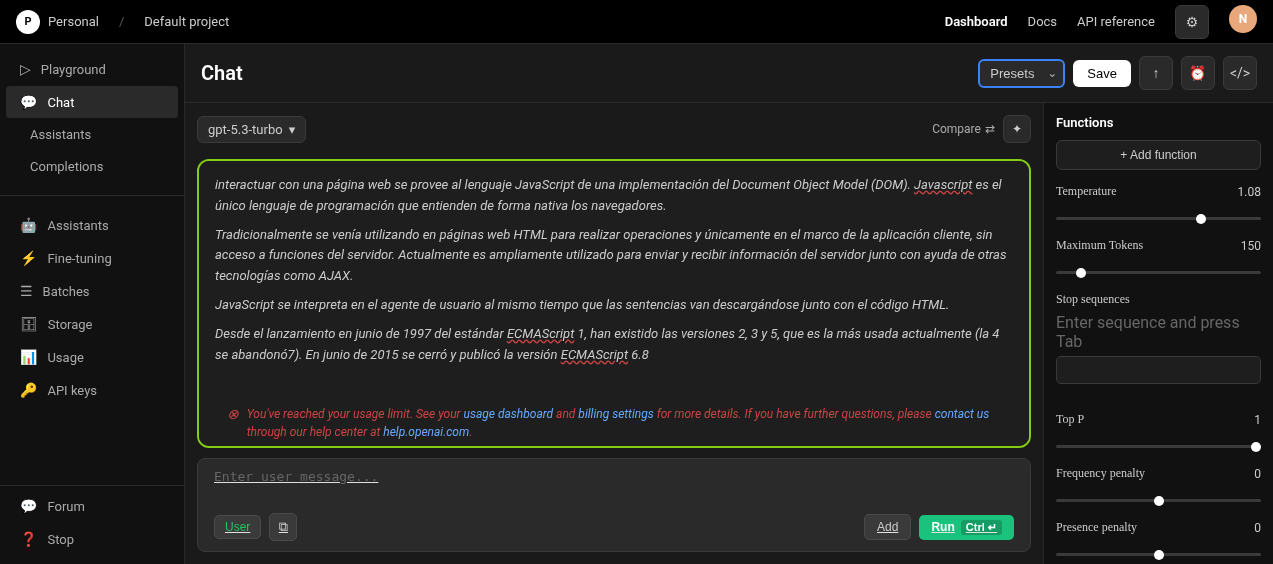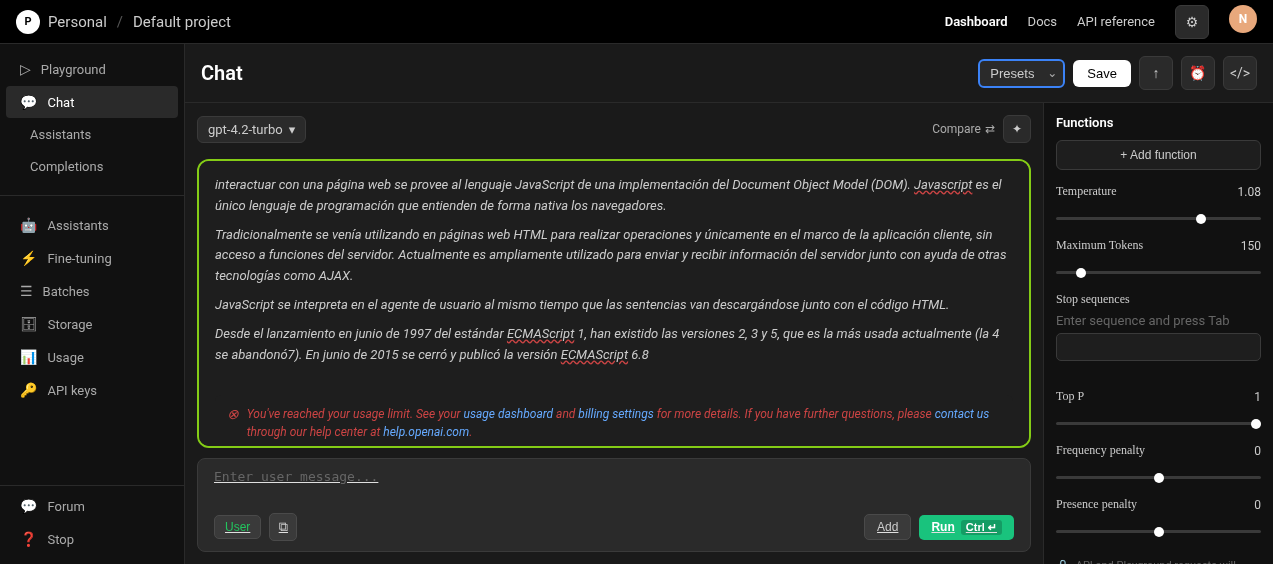--- a/index.html
+++ b/index.html
@@ -38,22 +38,22 @@
       display: flex;
       align-items: center;
       justify-content: center;
       color: #000;
       font-size: 11px;
       font-weight: bold;
     }
     .topbar-breadcrumb {
       display: flex;
       align-items: center;
-      gap: 10px;
-      font-size: 15px;
+      gap: 20px;
+      font-size: 13px;
       color: #ccc;
     }
     .topbar-breadcrumb span.sep { color: #555; }
     .topbar-right {
       display: flex;
       gap: 20px;
     }
     .topbar-nav {
       display: flex;
       align-items: center;
@@ -451,21 +451,21 @@
       background: #1e1e1e;
       border: 1px solid #3a3a3a;
       color: #ccc;
       padding: 6px 10px;
       border-radius: 5px;
       font-size: 12px;
       outline: none;
       margin-bottom: 14px;
     }
     .stop-seq-label {
-      font-size: 13px;
+      font-size: 16px;
       color: #666;
       margin-bottom: 5px;
       display: block;
     }
 
     .panel-footer {
       display: flex;
       align-items: flex-start;
       gap: 6px;
       padding: 8px 0;
@@ -589,21 +589,21 @@
         <div class="btn-icon">&lt;/&gt;</div>
       </div>
     </div>
 
     <div class="chat-and-panel">
 
       <div class="chat-main">
 
         <div class="model-row">
           <div class="model-selector">
-            <span>gpt-4.2-turbo</span>
+            <span>gpt-5.3-turbo</span>
             <span>▾</span>
           </div>
           <div style="flex:1"></div>
           <div class="compare-btn">
             <span>Compare</span>
             <span>⇄</span>
           </div>
           <div class="btn-icon" style="width:28px;height:28px;font-size:12px;">✦</div>
         </div>
 

